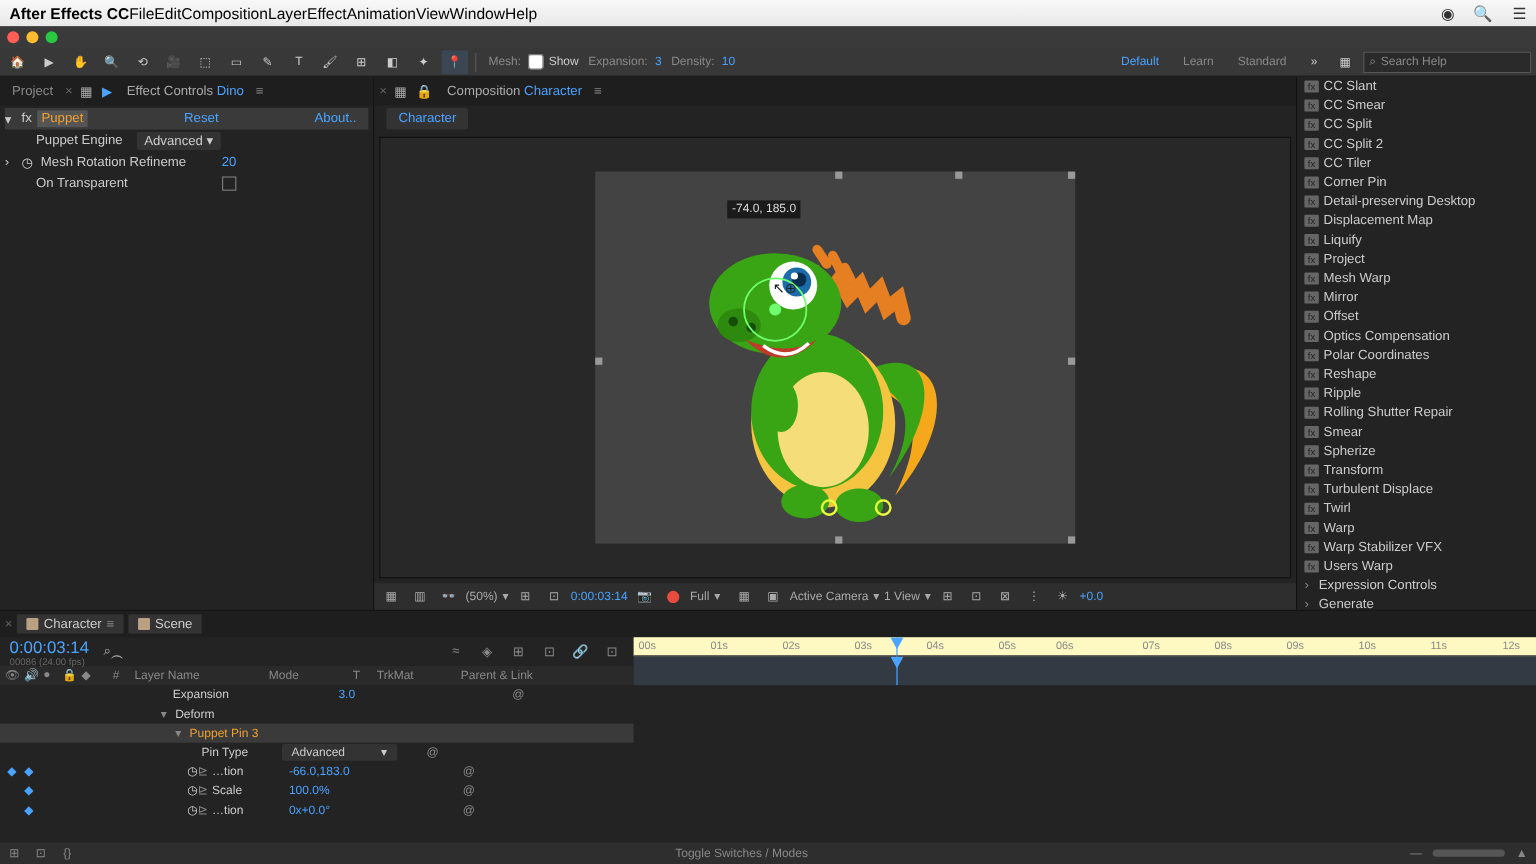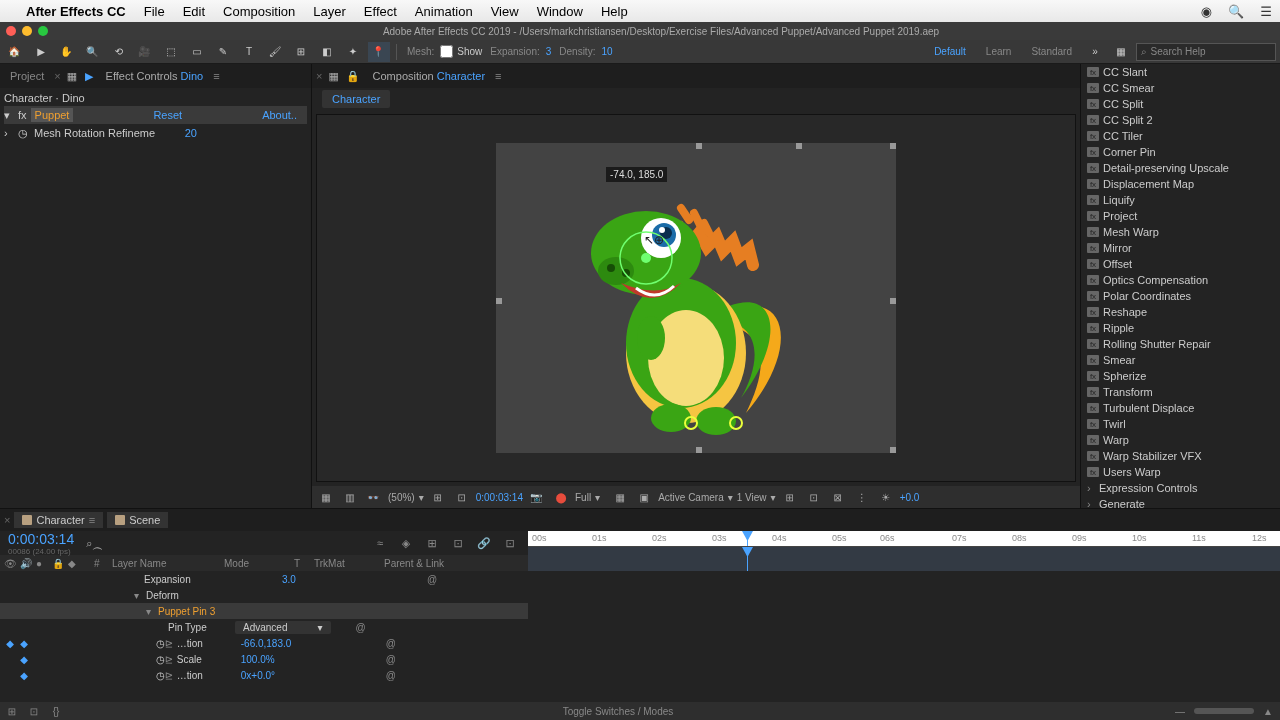--- a/index.html
+++ b/index.html
@@ -1,19 +1,19 @@
 <!DOCTYPE html>
 <html><head>
 <meta charset="utf-8">
 <style>
 * { margin: 0; padding: 0; box-sizing: border-box; font-family: -apple-system, "Helvetica Neue", Arial, sans-serif; }
 body { background: #232323; color: #ccc; font-size: 11px; overflow: hidden; width: 1280px; height: 720px; }
 
 
-.menubar { background: linear-gradient(#f8f8f8,#e8e8e8); height: 22px; display: flex; align-items: center; padding: 0 8px; color: #000; font-size: 13px; gap: 18px; }
+.menubar { background: linear-gradient(#f8f8f8,#e8e8e8); height: 22px; display: flex; align-items: center; padding: 0 8px; color: #000; font-size: 13px; }
 .menubar .apple { font-size: 14px; }
 .menubar .bold { font-weight: 600; }
 .mac-icons { margin-left: auto; display: flex; gap: 16px; color: #333; }
 
 
 .titlebar { background: #3a3a3a; height: 18px; display: flex; align-items: center; padding: 0 6px; font-size: 10px; color: #aaa; }
 .traffic { display: flex; gap: 6px; }
 .dot { width: 10px; height: 10px; border-radius: 50%; }
 .red { background:#ff5f57;} .yellow{background:#febc2e;} .green{background:#28c840;}
 .titlebar .title { margin: 0 auto; }
@@ -108,21 +108,21 @@
 .tl-row.sel { background:#3a3a3a; }
 .tl-row .df { width:90px; display:flex; gap:2px; color:#888;}
 .tl-row .dfi { width:12px; text-align:center;}
 .tl-row .tw { width:12px; color:#888;}
 .tl-row .name { width:138px; }
 .tl-row .rval { color:#4aa3ff; width:140px; }
 .tl-row .pin { color:#f0a030; }
 .tl-row .swrl { color:#888; width:20px; text-align:center;}
 .tl-row .ddwn { background:#333; padding:1px 8px; border-radius:2px; display:flex; align-items:center; gap:30px;}
 
-.ruler { height:16px; background:#ffffff; display:flex; position:relative; font-size:9px; color:#888; border-bottom:1px solid #444;}
+.ruler { height:16px; background:#fef9c3; display:flex; position:relative; font-size:9px; color:#888; border-bottom:1px solid #444;}
 .ruler .tick { position:absolute; top:2px; }
 .playhead { position:absolute; width:1px; background:#4aa3ff; top:0; bottom:0;}
 .playhead::before { content:''; position:absolute; top:0; left:-5px; width:11px; height:10px; background:#4aa3ff; clip-path: polygon(0 0,100% 0,50% 100%); }
 .kf { position:absolute; width:8px; height:8px; background:#999; transform: rotate(45deg); margin-left:-4px; margin-top:2px;}
 
 .tl-footer { height: 18px; background:#2e2e2e; display:flex; align-items:center; padding:0 4px; font-size:10px; color:#888; gap:6px;}
 .tl-footer .fbtn { width:16px; text-align:center; }
 .tl-footer .center-txt { margin: 0 auto; }
 
 .logo { position:absolute; right:12px; bottom:20px; background:#fff; color:#333; font-size:11px; padding:3px 8px; font-weight:600; display:flex; align-items:center; gap:4px;}
@@ -149,21 +149,20 @@
     <span>☰</span>
   </div>
 </div>
 
 <div class="titlebar">
   <div class="traffic">
     <div class="dot red"></div>
     <div class="dot yellow"></div>
     <div class="dot green"></div>
   </div>
-  <span class="title">Adobe After Effects CC 2019 - /Users/markchristiansen/Desktop/Exercise Files/Advanced Puppet/Advanced Puppet 2019.aep</span>
 </div>
 
 <div class="toolbar">
   <span class="tbtn">🏠</span>
   <span class="tbtn">▶</span>
   <span class="tbtn">✋</span>
   <span class="tbtn">🔍</span>
   <span class="tbtn">⟲</span>
   <span class="tbtn">🎥</span>
   <span class="tbtn">⬚</span>
@@ -202,33 +201,42 @@
       <span class="tab">Project</span>
       <span style="color:#666;">×</span>
       <span class="icon">▦</span>
       <span class="icon play">▶</span>
       <span class="tab active">
         <span>Effect Controls </span><span class="compname">Dino</span>
       </span>
       <span style="color:#888;">≡</span>
     </div>
     <div class="ec-body">
-      <div class="ec-header">Character · Dino</div>
       <div class="ec-row" style="background:#3a3a3a;">
         <span style="width:10px;">▾</span>
         <span style="color:#ccc;">fx</span>
         <span class="hot" style="background:#555; padding:1px 4px;">Puppet</span>
         <span class="link" style="margin-left:auto;">Reset</span>
         <span class="link2">About..</span>
       </div>
       <div class="ec-row">
+        <span class="ind" style="width:22px;"></span>
+        <span>Puppet Engine</span>
+        <span class="ec-select"><span>Advanced</span> ▾</span>
+      </div>
+      <div class="ec-row">
         <span class="ind" style="width:10px;">›</span>
         <span style="width:12px;">◷</span>
         <span>Mesh Rotation Refineme</span>
         <span class="val">20</span>
+      </div>
+      <div class="ec-row">
+        <span class="ind" style="width:22px;"></span>
+        <span>On Transparent</span>
+        <span class="ec-check"></span>
       </div>
     </div>
   </div>
 
   <div class="center">
     <div class="panel-tabs">
       <span style="color:#666;">×</span>
       <span class="icon">▦</span>
       <span class="icon">🔒</span>
       <span class="tab active">
@@ -337,21 +345,21 @@
         <div class="fx-item">
           <span class="ficon">fx</span>
           <span>CC Tiler</span>
         </div>
         <div class="fx-item">
           <span class="ficon">fx</span>
           <span>Corner Pin</span>
         </div>
         <div class="fx-item">
           <span class="ficon">fx</span>
-          <span>Detail-preserving Upscale</span>
+          <span>Detail-preserving Desktop</span>
         </div>
         <div class="fx-item">
           <span class="ficon">fx</span>
           <span>Displacement Map</span>
         </div>
         <div class="fx-item">
           <span class="ficon">fx</span>
           <span>Liquify</span>
         </div>
         <div class="fx-item">

